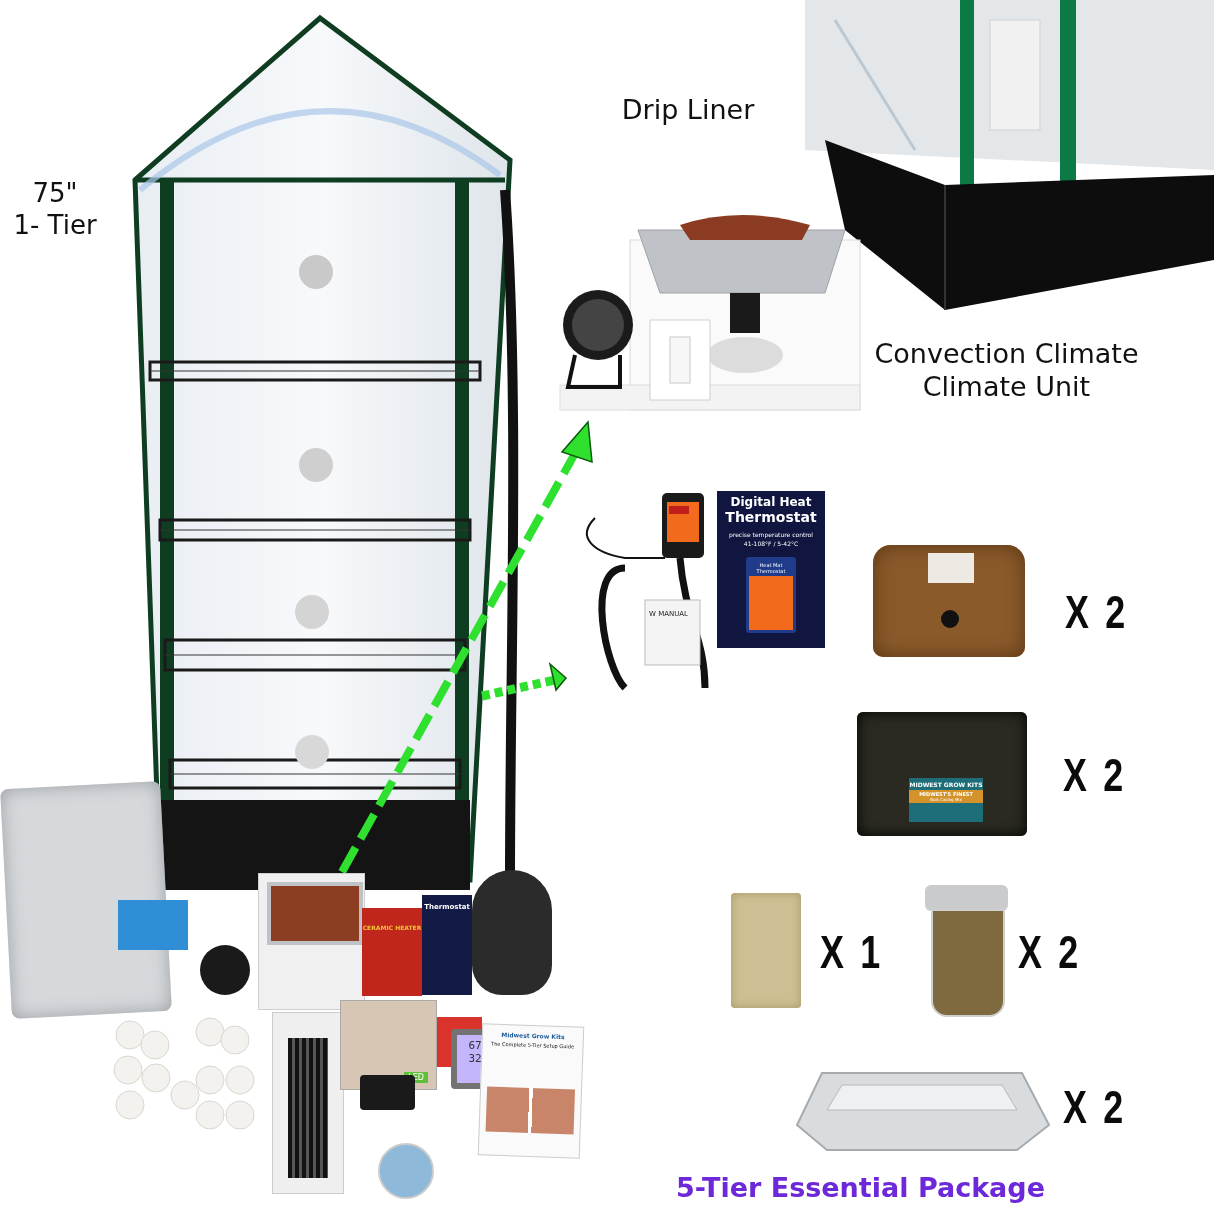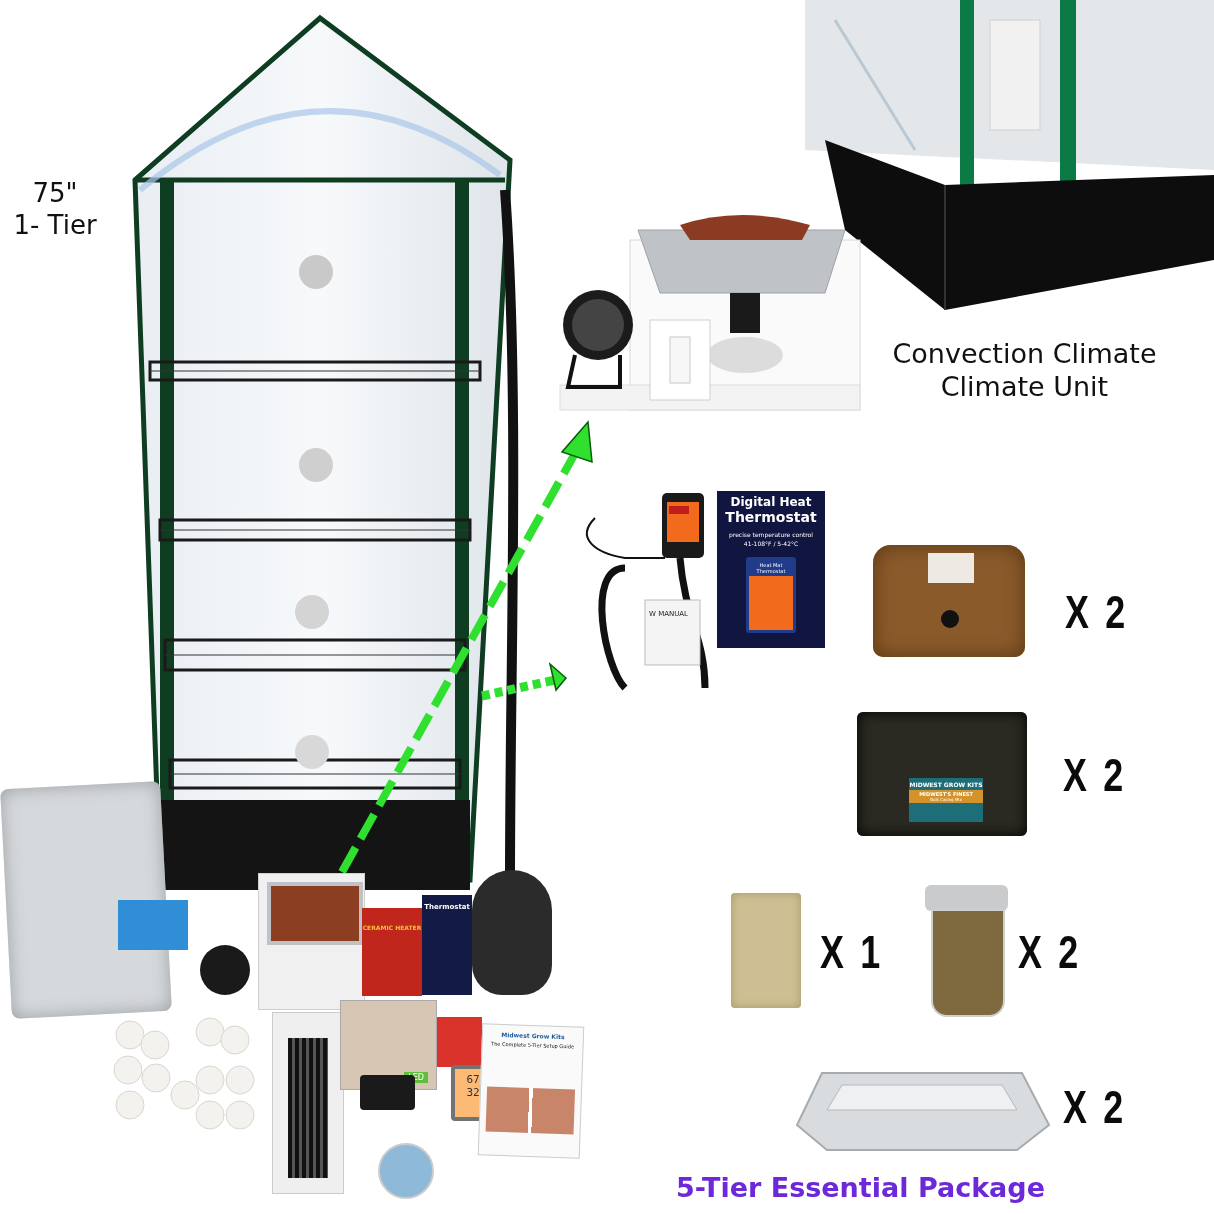--- a/index.html
+++ b/index.html
@@ -54,20 +54,21 @@
     <path d="M505 190 C520 400 510 650 510 880" stroke="#111" stroke-width="10" fill="none"></path>
   </svg>
 </div>
 
 <div class="label" style="left:10px;top:178px;width:90px;font-size:26px;">
   <div>75"</div>
   <div>1- Tier</div>
 </div>
 
 <div class="label" style="left:583px;top:94px;width:210px;font-size:27px;">
+  <div>Drip Liner</div>
 </div>
 
 <div class="abs" style="left:795px;top:0;width:419px;height:310px;">
   <svg width="419" height="310" viewBox="0 0 419 310">
     <path d="M10 0 L419 0 L419 170 L10 150 Z" fill="#e3e7ea"></path>
     <path d="M40 20 L120 150" stroke="#9fb5c7" stroke-width="3" opacity="0.6"></path>
     <rect x="165" y="0" width="14" height="190" fill="#0c7a44"></rect>
     <rect x="265" y="0" width="16" height="190" fill="#0c7a44"></rect>
     <rect x="195" y="20" width="50" height="110" fill="#f1f1f1" stroke="#cfcfcf"></rect>
     <path d="M30 140 L150 185 L419 175 L419 260 L150 310 L50 230 Z" fill="#0d0d0d"></path>
@@ -84,21 +85,21 @@
     <rect x="190" y="78" width="30" height="40" fill="#1a1a1a"></rect>
     <ellipse cx="205" cy="140" rx="38" ry="18" fill="#dcdcdc"></ellipse>
     <rect x="110" y="105" width="60" height="80" fill="#fff" stroke="#cfcfcf"></rect>
     <rect x="130" y="122" width="20" height="46" fill="#f7f7f7" stroke="#c9c9c9"></rect>
     <circle cx="58" cy="110" r="35" fill="#1b1b1b"></circle>
     <circle cx="58" cy="110" r="26" fill="#444"></circle>
     <path d="M35 140 L28 172 L80 172 L80 140" fill="none" stroke="#111" stroke-width="4"></path>
   </svg>
 </div>
 
-<div class="label" style="left:836px;top:338px;width:305px;font-size:27px;padding-left:36px;">
+<div class="label" style="left:818px;top:338px;width:305px;font-size:27px;padding-left:36px;">
   <div>Convection Climate</div>
   <div>Climate Unit</div>
 </div>
 
 <svg width="1214" height="1214" viewBox="0 0 1214 1214" style="left:0;top:0;pointer-events:none;">
   <line x1="342" y1="872" x2="578" y2="448" stroke="#2fe02f" stroke-width="8" stroke-dasharray="28 10"></line>
   <polygon points="588,422 562,452 592,462" fill="#2fe02f" stroke="#0a5a0a" stroke-width="1.5"></polygon>
   <line x1="482" y1="696" x2="555" y2="680" stroke="#2fe02f" stroke-width="9" stroke-dasharray="8 5"></line>
   <polygon points="550,664 556,690 566,678" fill="#2fe02f" stroke="#0a5a0a" stroke-width="1.5"></polygon>
 </svg>
@@ -200,21 +201,21 @@
   <div style="margin:25px auto 0;width:40px;height:140px;background:repeating-linear-gradient(90deg,#111 0 4px,#555 4px 7px);"></div>
 </div>
 
 <div class="abs" style="left:340px;top:1000px;width:95px;height:88px;background:#d7c6b3;border:1px solid #aaa;">
   <div style="position:absolute;bottom:6px;right:8px;color:#fff;background:#5fbf3a;font-size:8px;padding:1px 4px;">LED</div>
 </div>
 <div class="abs" style="left:360px;top:1075px;width:55px;height:35px;background:#1a1a1a;border-radius:4px;"></div>
 <div class="abs" style="left:378px;top:1143px;width:52px;height:52px;border-radius:50%;background:#8fb9d9;border:2px solid #ccc;"></div>
 
 <div class="abs" style="left:437px;top:1017px;width:45px;height:50px;background:#d9332b;"></div>
-<div class="abs" style="left:451px;top:1065px;width:36px;height:48px;background:#fdba74;border:4px solid #737373;border-radius:4px;font-family:'DejaVu Sans Mono',monospace;font-size:11px;text-align:center;color:#333;">
+<div class="abs" style="left:451px;top:1029px;width:36px;height:48px;background:#c4b5fd;border:6px solid #737373;border-radius:4px;font-family:'DejaVu Sans Mono',monospace;font-size:11px;text-align:center;color:#333;">
   <div style="margin-top:4px;">67</div>
   <div>32</div>
 </div>
 
 <div class="abs" style="left:480px;top:1025px;width:100px;height:130px;background:#fafafa;border:1px solid #ccc;transform:rotate(2deg);">
   <div style="font-size:6px;color:#1c5a9a;text-align:center;margin-top:6px;font-weight:700;">Midwest Grow Kits</div>
   <div style="font-size:5px;text-align:center;margin-top:3px;">The Complete 5-Tier Setup Guide</div>
   <div style="margin:40px 6px 0;height:45px;background:linear-gradient(90deg,#c9856a 48%,#fff 48% 52%,#c9856a 52%);"></div>
 </div>
 

